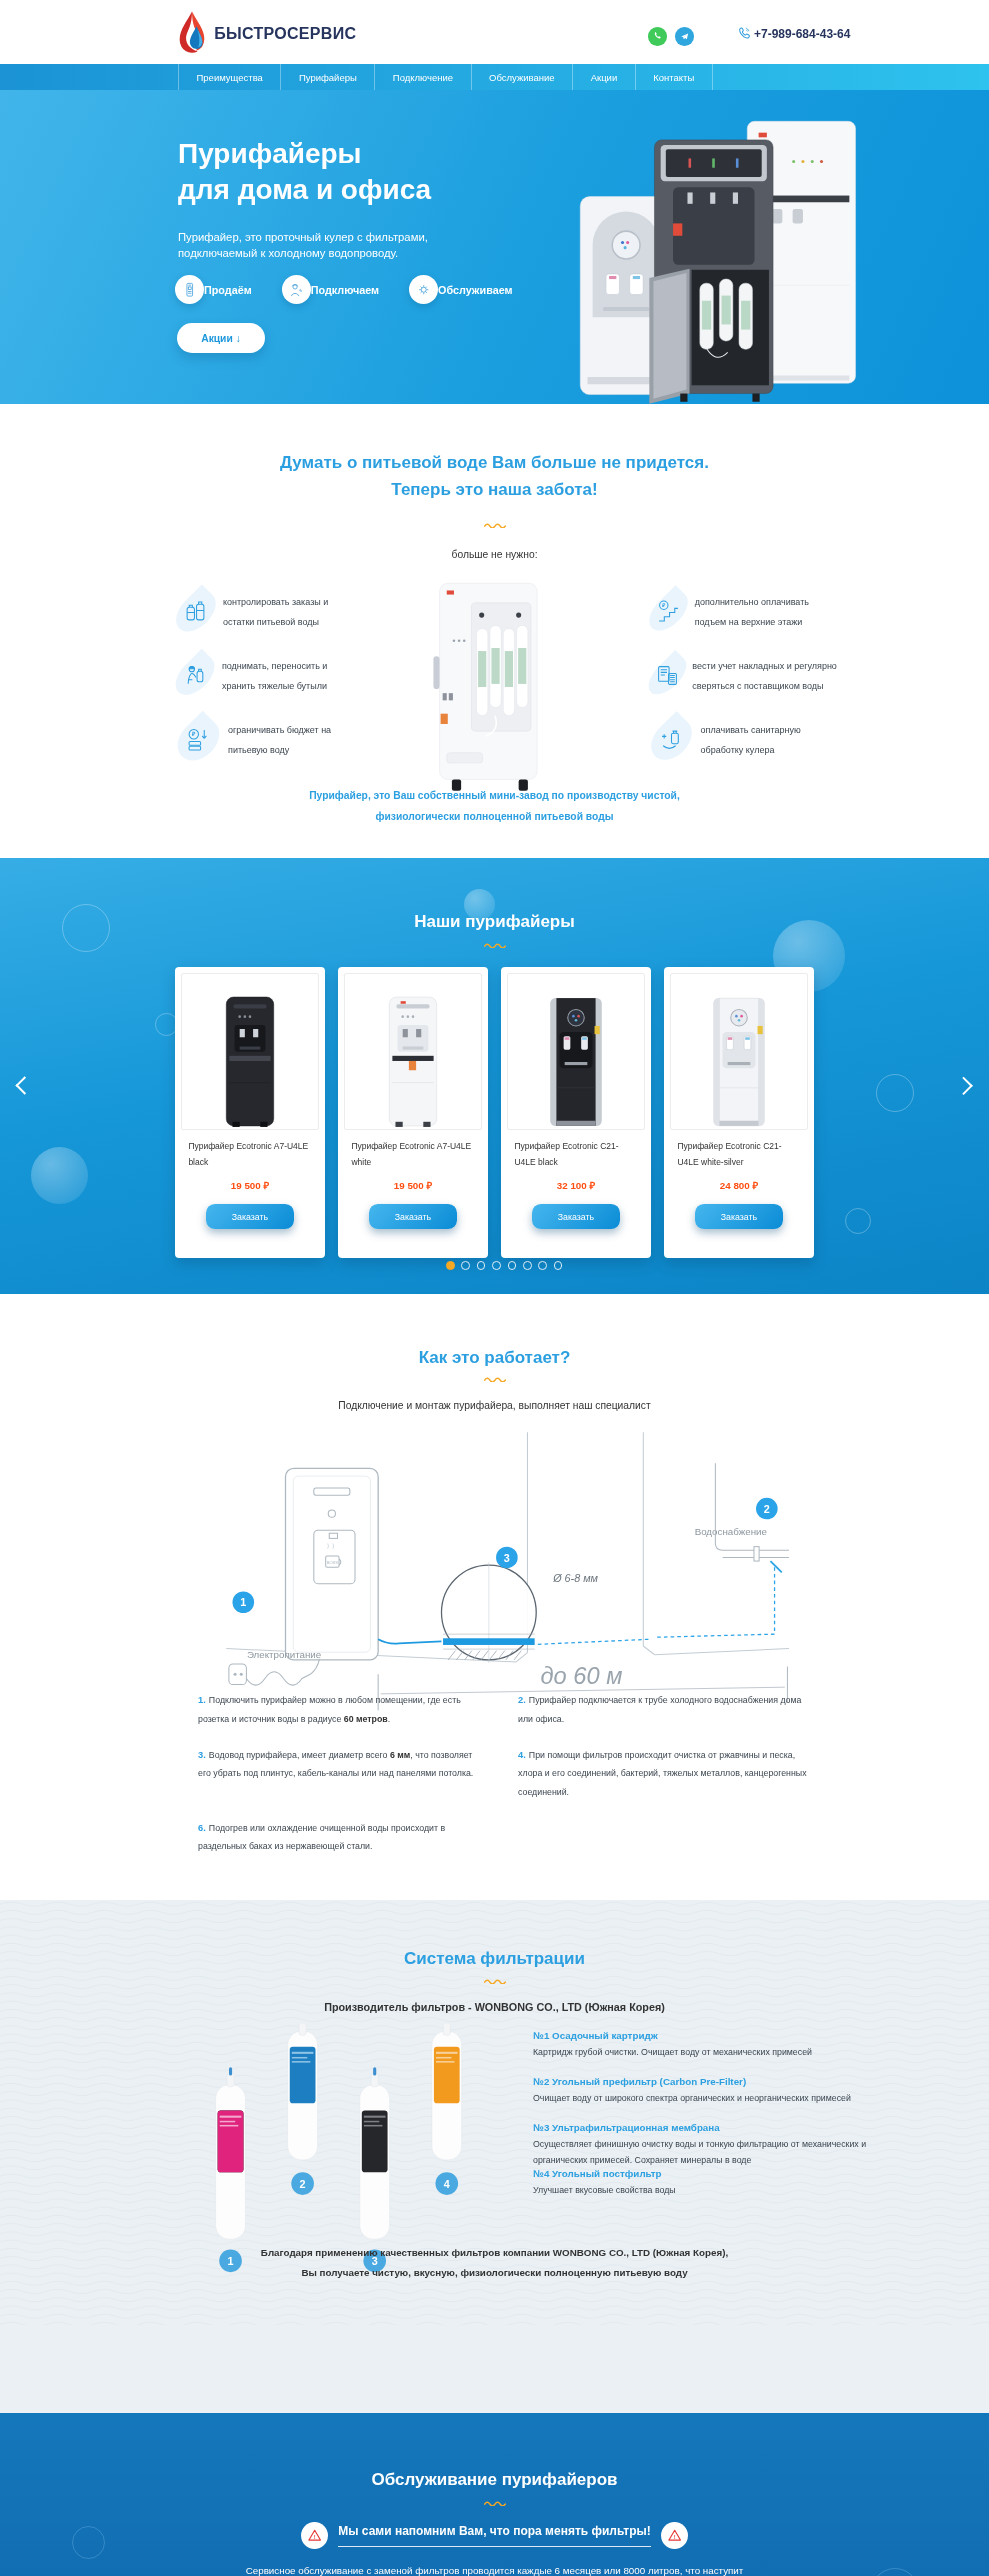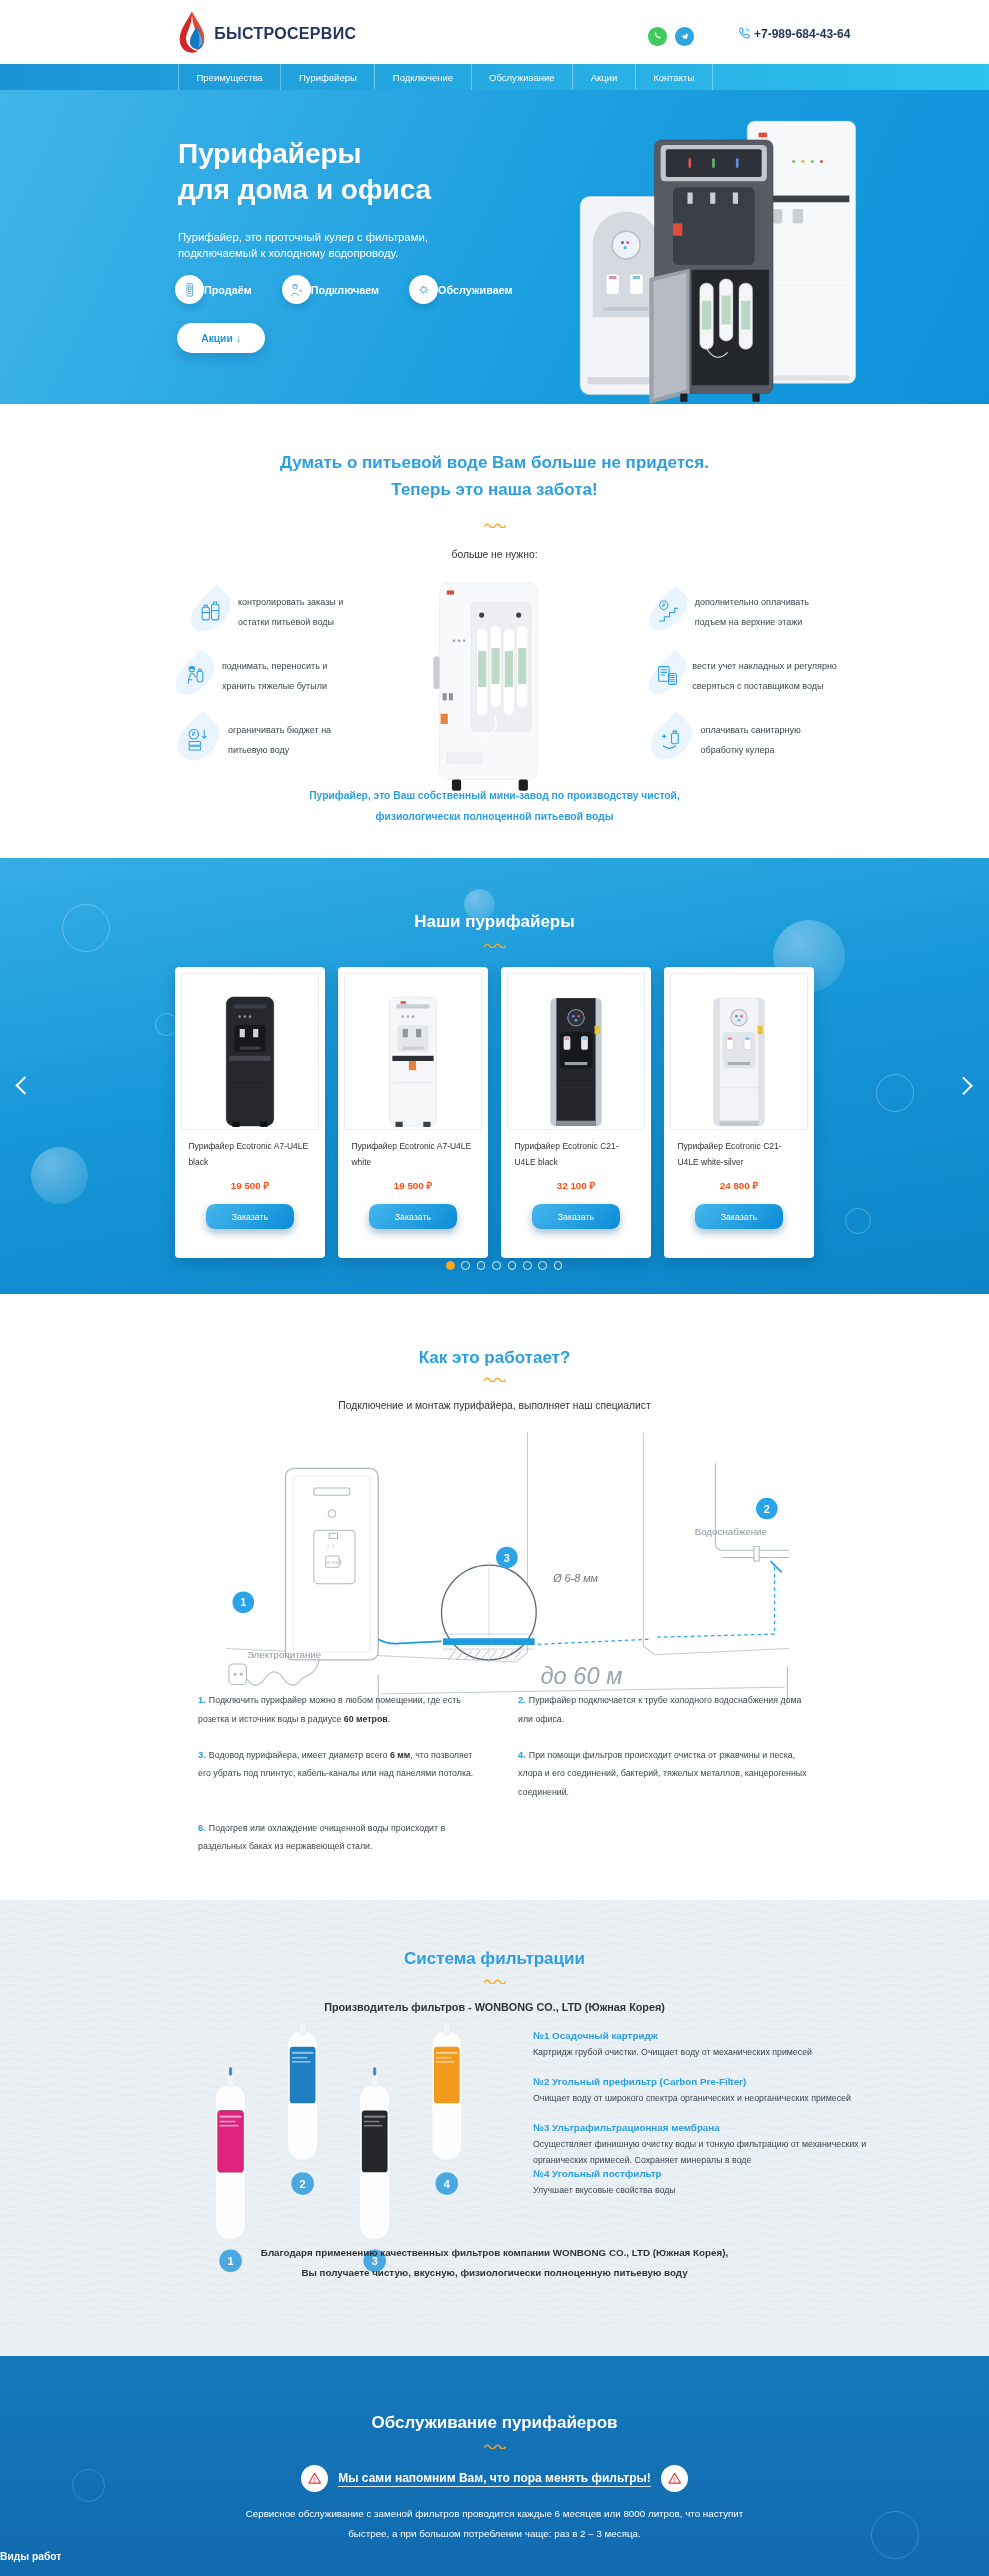--- a/index.html
+++ b/index.html
@@ -53,30 +53,30 @@
   .dot{width:6.7px;height:6.7px;border-radius:50%;border:1px solid rgba(255,255,255,.85);cursor:pointer}
   .dot.active{background:#f7a823;border-color:#f7a823}
   
   .how{height:606px;background:#fff}
   .how .sub{font-size:10.3px;color:#333;text-align:center;width:100%}
   .steps{position:absolute;left:198px;top:397px;width:608px;display:grid;grid-template-columns:289px 289px;column-gap:31px;row-gap:17.5px}
   .step{font-size:8.8px;line-height:18.5px;color:#3c4650}
   .step .n{color:#2b9fe0;font-weight:700;font-size:9.3px;margin-right:3.1px}
   .step b{color:#333}
   
-  .filtr{height:456px;background:#eaf0f4}
+  .filtr{height:513px;background:#eaf0f4}
   .filtr .sub{font-size:10.8px;font-weight:700;color:#333;text-align:center;width:100%}
   .fitem .fn{font-size:9.8px;font-weight:700;color:#2b9fe0;margin-bottom:4.1px}
   .fitem .fd{font-size:8.8px;line-height:15.5px;color:#3c4650}
   .fconcl{font-size:9.8px;line-height:19.6px;font-weight:700;color:#333;text-align:center;width:100%}
   
   .service{height:538px;background:linear-gradient(180deg,#1577bb 0%,#0f66ab 55%,#0a5394 100%)}
   .rem{display:flex;align-items:center;justify-content:center;gap:10.3px;width:100%}
   .remc{width:27px;height:27px;border-radius:50%;background:#fff;display:flex;align-items:center;justify-content:center}
-  .remt{color:#fff;font-size:12px;font-weight:700;border-bottom:1px solid rgba(255,255,255,.85);padding-bottom:1px}
+  .remt{color:#fff;font-size:12px;font-weight:700;border-bottom:1px solid rgba(255,255,255,.85);padding-bottom:8px}
   .service .para{color:#fff;font-size:9.8px;line-height:19.6px;text-align:center;width:100%;font-weight:300}
   .wtitle{color:#fff;font-size:10.3px;font-weight:700;width:100%}
   .witem{position:absolute;display:flex;gap:9.3px;align-items:flex-start}
   .witem .txt{color:#fff;font-size:9.3px;line-height:18.5px;font-weight:300}
   .blob{position:absolute;width:206px;height:193px;border-radius:46% 54% 52% 48% / 55% 48% 52% 45%;overflow:hidden;box-shadow:0 7.2px 15.5px rgba(3,40,80,.4)}
 </style>
 </head>
 <body>
 
 <div class="sec header">
@@ -225,21 +225,21 @@
   <h2 class="h2 abs" style="top:49px">
     <span>Думать о питьевой воде Вам больше не придется.</span><br><span style="display:inline-block;margin-top:7.2px">Теперь это наша забота!</span>
   </h2>
   <div class="abs wavewrap" style="top:117px">
     <svg width="24" height="7.2" viewBox="0 0 46 14" fill="none" stroke="#f7a823" stroke-width="3" stroke-linecap="round">
         <path d="M3 10 Q8 3 13 10 T23 10 T33 10 T43 10"></path>
       </svg>
   </div>
   <div class="abs lead center" style="top:145px;width:100%">больше не нужно:</div>
 
-  <div class="abs bitem" style="left:196px;top:184px;width:170px">
+  <div class="abs bitem" style="left:181px;top:184px;width:170px">
     <span class="drop">
         <span class="di">
       <svg width="23" height="23" viewBox="0 0 44 44" fill="none" stroke="#2e9fe0" stroke-width="2">
             <rect x="6" y="14" width="14" height="24" rx="4"></rect>
             <path d="M10 14v-4h6v4"></path>
             <rect x="24" y="8" width="14" height="30" rx="4"></rect>
             <path d="M28 8V4h6v4"></path>
             <path d="M6 24h14M24 20h14"></path>
           </svg>
     </span>

